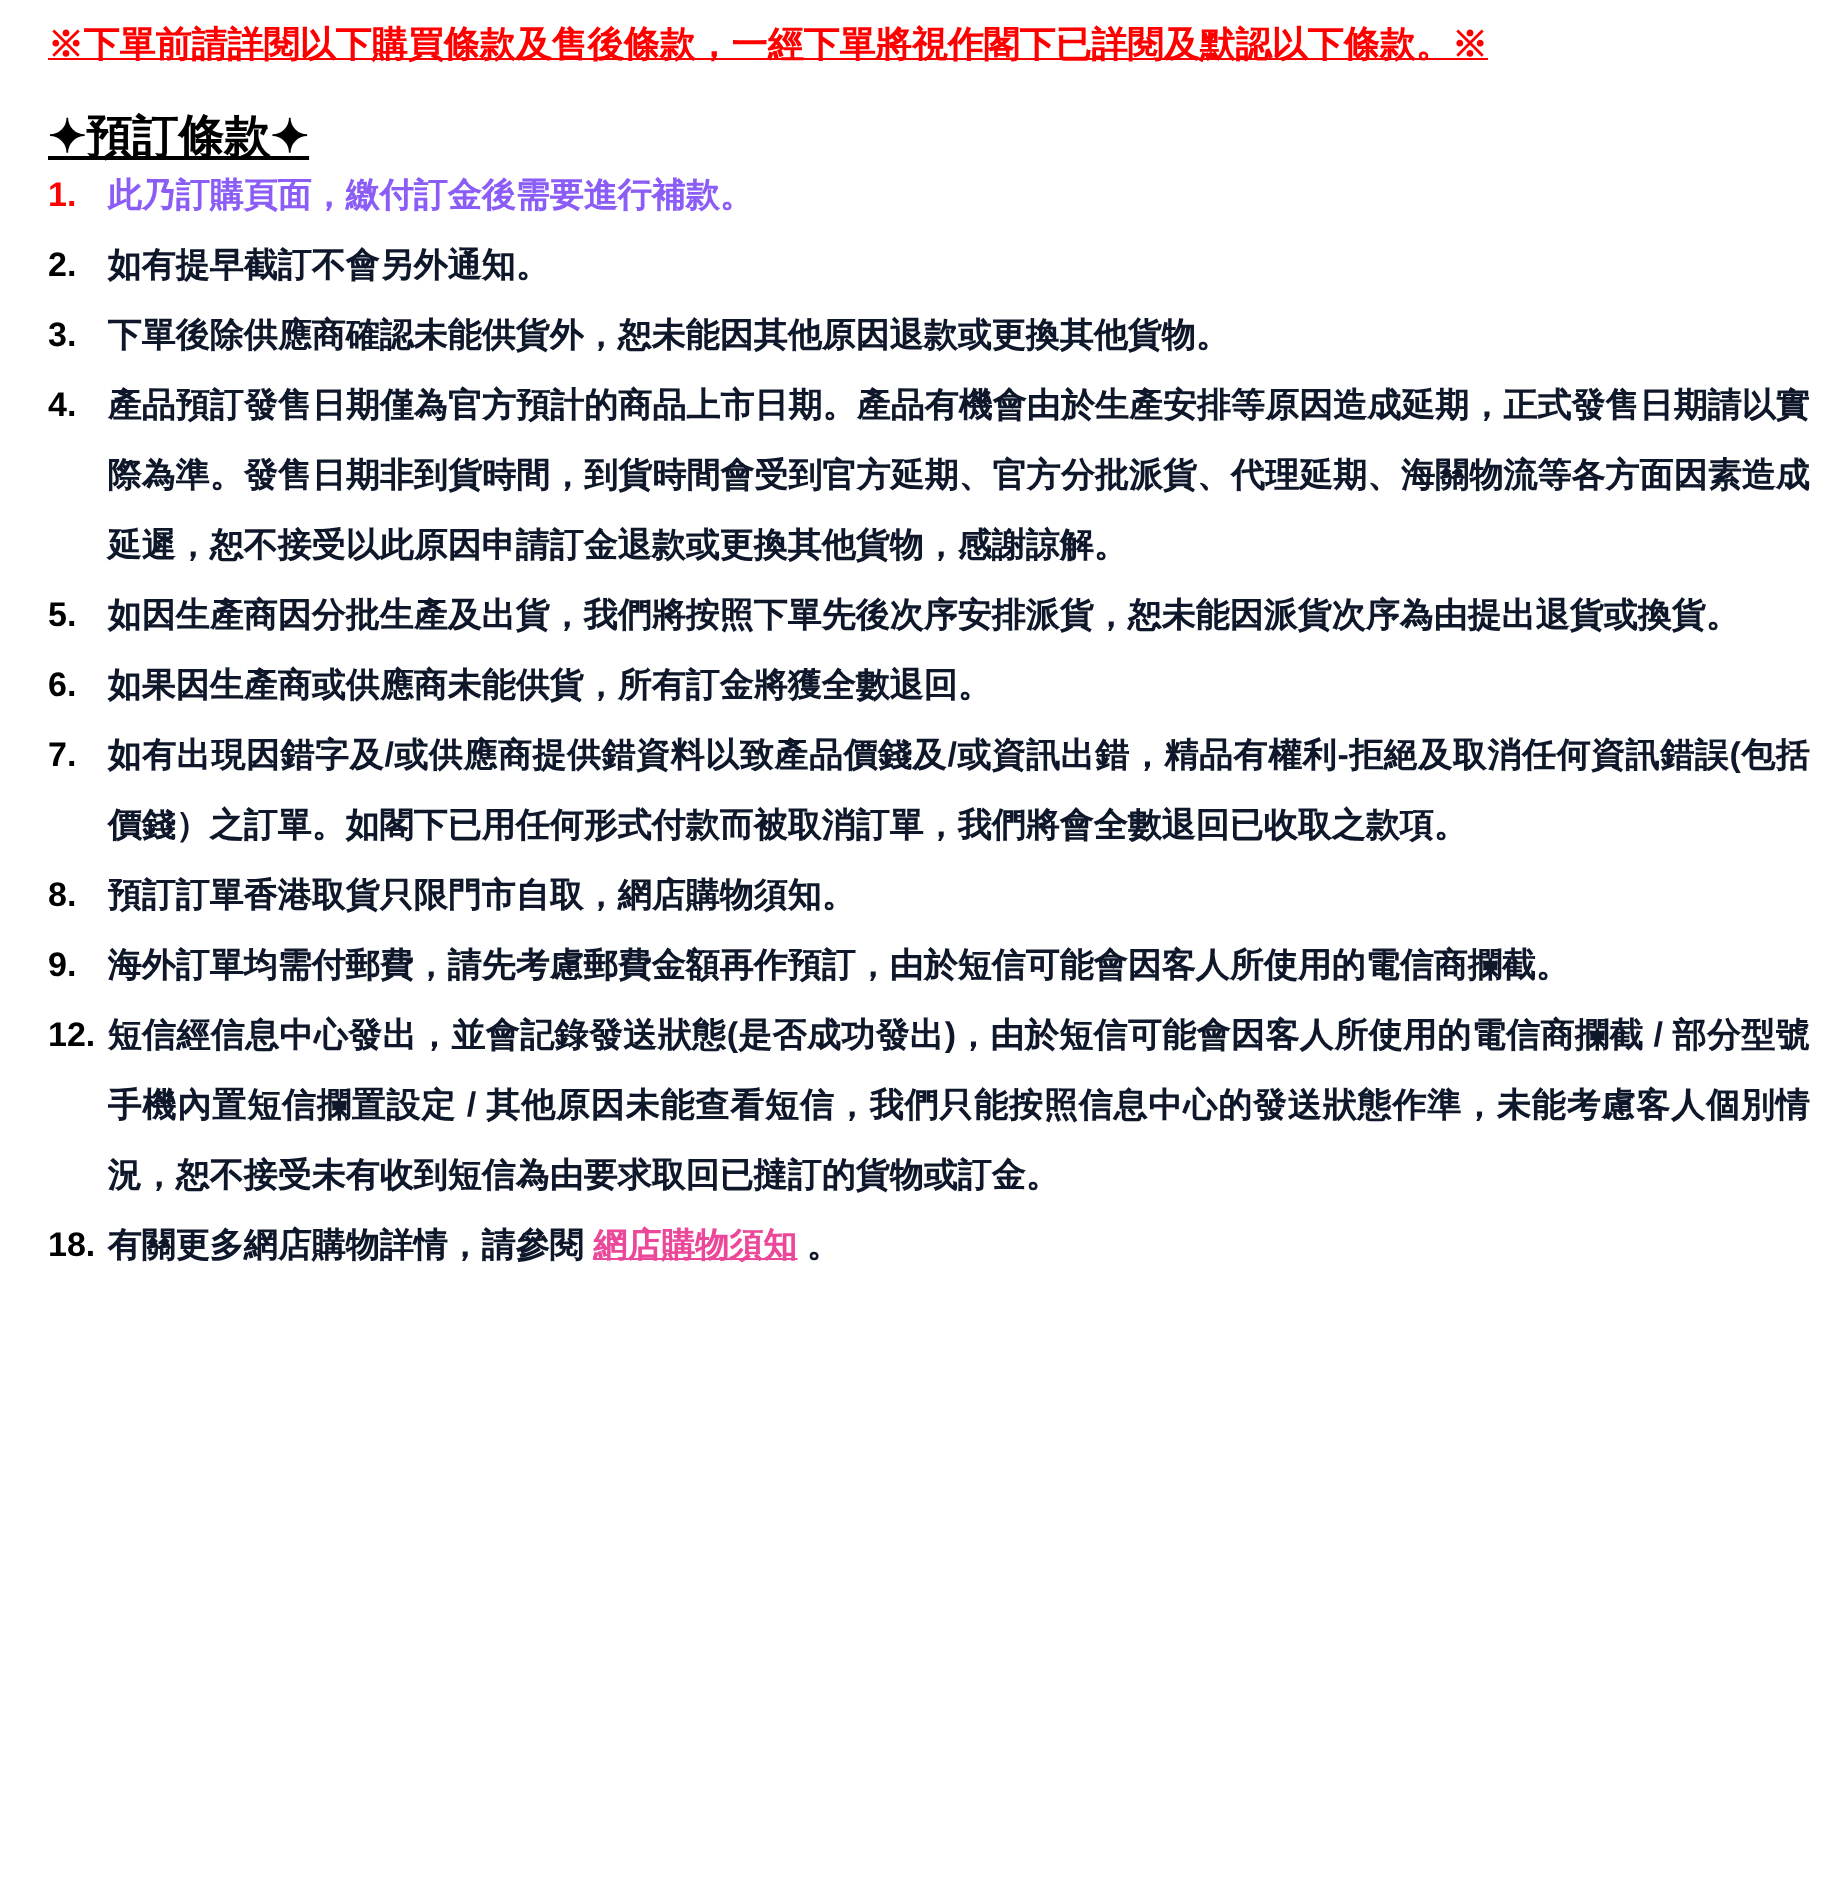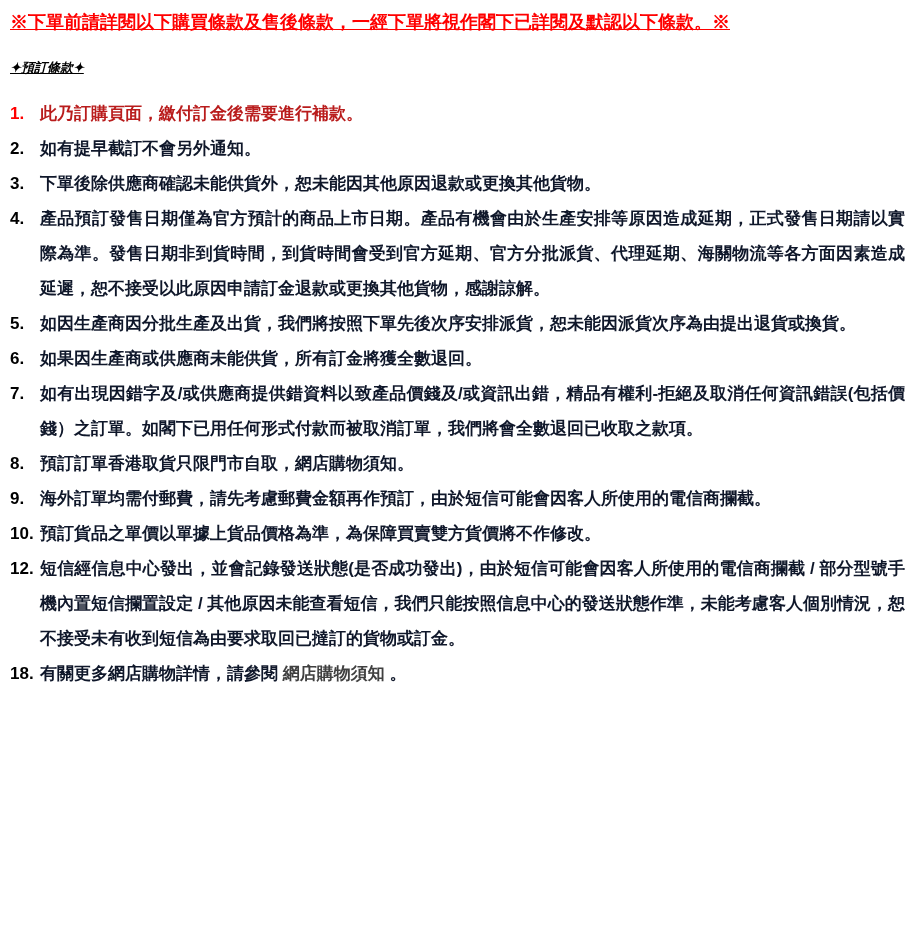--- a/index.html
+++ b/index.html
@@ -4,39 +4,38 @@
 <style>
   html, body {
     margin: 0;
     padding: 0;
     background: #ffffff;
   }
   .page {
     width: 913px;
     min-height: 948px;
     box-sizing: border-box;
-    padding: 8px 8px 10px 10px;
+    padding: 8px 8px 10px 24px;
     font-family: "Liberation Sans", sans-serif;
     font-weight: bold;
     color: #000000;
     background: #ffffff;
   }
   .title {
     color: #ff0000;
     font-size: 18px;
     line-height: 28px;
     text-decoration: underline;
     margin-bottom: 20px;
   }
   .section-header {
-    font-size: 13px;
+    font-size: 23px;
     line-height: 24px;
     text-decoration: underline;
-    margin-bottom: 16px;
-    font-style: italic;
+    margin-bottom: 0;
   }
   .terms-list {
     font-size: 17px;
     line-height: 35px;
   }
   .term-row {
     display: flex;
     align-items: flex-start;
   }
   .term-num {
@@ -47,28 +46,29 @@
     color: #ff0000;
   }
   .term-text {
     flex: 1;
     text-align: justify;
   }
   .seg-normal {
     color: #0f172a;
   }
   .seg-red {
-    color: #b91c1c;
+    color: #8b5cf6;
   }
   .seg-red-link {
     color: #ff0000;
     text-decoration: underline;
   }
   .seg-blue-link {
-    color: #404040;
+    color: #ec4899;
+    text-decoration: underline;
     cursor: pointer;
   }
 </style>
 </head>
 <body>
 
 <div class="page">
   <div class="title">※下單前請詳閱以下購買條款及售後條款，一經下單將視作閣下已詳閱及默認以下條款。※</div>
 
   <div class="section-header">✦預訂條款✦</div>
@@ -104,24 +104,20 @@
       </div>
       <div class="term-row">
         <span class="term-num">8.</span>
         <span class="term-text"><span class="seg-normal">預訂訂單香港取貨只限門市自取，網店購物須知。</span></span>
       </div>
       <div class="term-row">
         <span class="term-num">9.</span>
         <span class="term-text"><span class="seg-normal">海外訂單均需付郵費，請先考慮郵費金額再作預訂，由於短信可能會因客人所使用的電信商攔截。</span></span>
       </div>
       <div class="term-row">
-        <span class="term-num">10.</span>
-        <span class="term-text"><span class="seg-normal">預訂貨品之單價以單據上貨品價格為準，為保障買賣雙方貨價將不作修改。</span></span>
-      </div>
-      <div class="term-row">
         <span class="term-num">12.</span>
         <span class="term-text"><span class="seg-normal">短信經信息中心發出，並會記錄發送狀態(是否成功發出)，由於短信可能會因客人所使用的電信商攔截 / 部分型號手機內置短信攔置設定 / 其他原因未能查看短信，我們只能按照信息中心的發送狀態作準，未能考慮客人個別情況，恕不接受未有收到短信為由要求取回已撻訂的貨物或訂金。</span></span>
       </div>
       <div class="term-row">
         <span class="term-num">18.</span>
         <span class="term-text"><span class="seg-normal">有關更多網店購物詳情，請參閱 </span><span class="seg-blue-link">網店購物須知</span><span class="seg-normal"> 。</span></span>
       </div>
     </div>
 </div>
 

